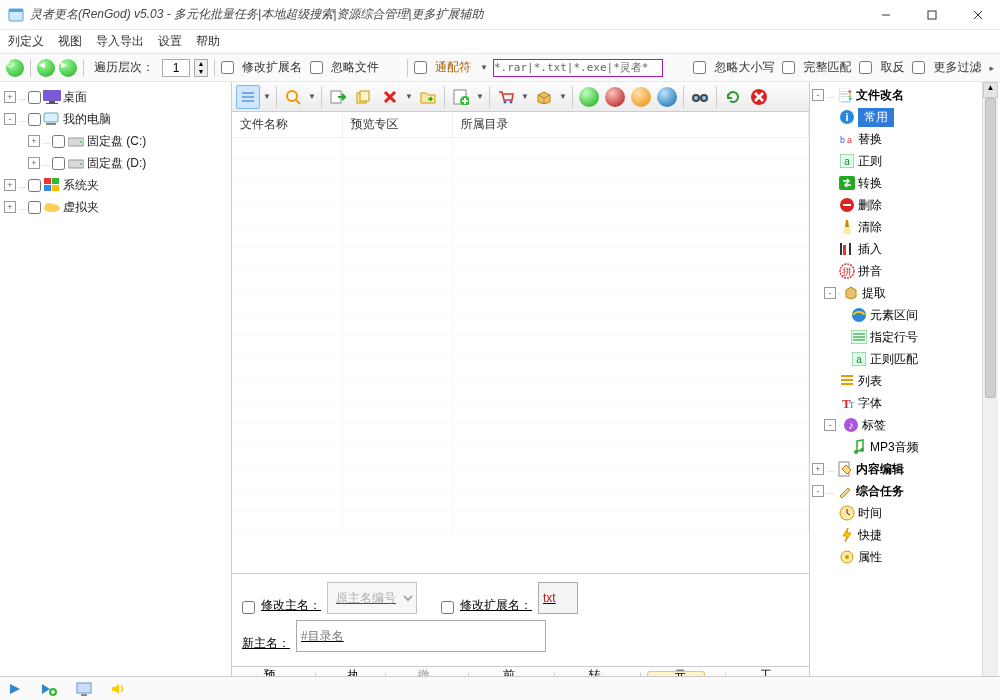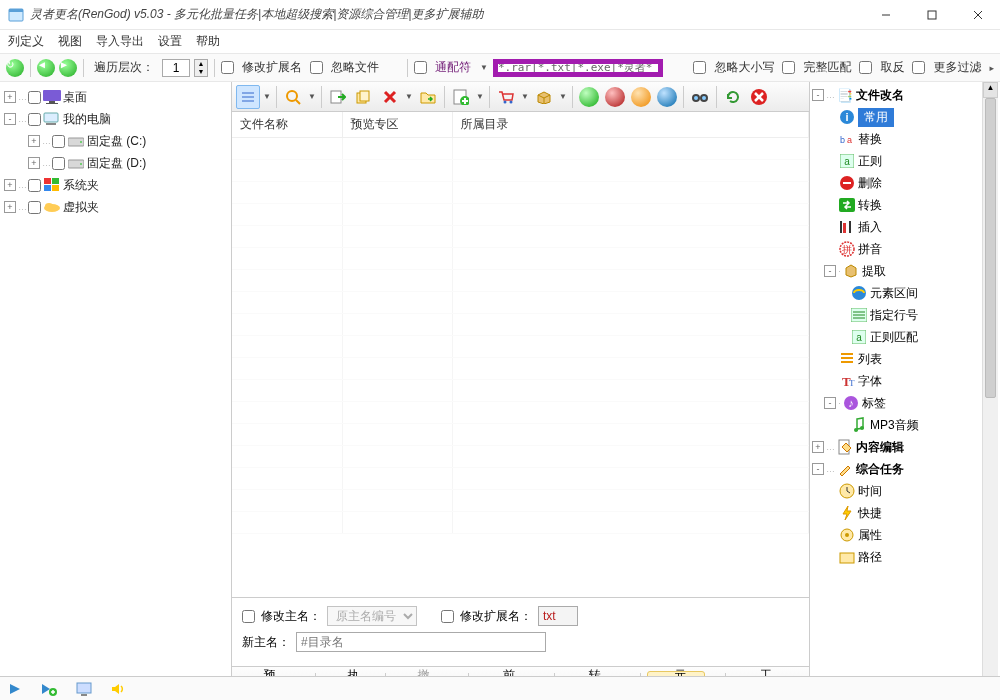--- a/index.html
+++ b/index.html
@@ -13,21 +13,21 @@
 .menubar span { color: #333; }
 .toolbar1 { height: 28px; display: flex; align-items: center; padding: 0 6px; gap: 4px; border-bottom: 1px solid #e8e8e8; background: #fafafa; }
 .toolbar1 .circlebtn { width: 18px; height: 18px; border-radius: 50%; display: inline-block; }
 .green { background: radial-gradient(circle at 35% 30%, #9f9, #2a2); }
 .arrow-white { color: #fff; font-size: 10px; display:flex; align-items:center; justify-content:center; }
 .lbl { color: #333; margin: 0 4px; }
 .numbox { width: 28px; height: 18px; border: 1px solid #aaa; text-align: center; font-size: 12px; }
 .spin { width: 14px; height: 18px; border: 1px solid #aaa; background: #eee; font-size: 7px; display:flex; flex-direction:column; }
 .spin div { flex:1; text-align:center; }
 .chk { width: 13px; height: 13px; }
-.filterbox { height: 18px; border: 5px solid #a21caf; padding: 0 0; font-family: monospace; font-size: 11px; color: #666; background: #fff; flex: 0 0 auto; }
+.filterbox { height: 18px; border: 1px solid #a21caf; padding: 0 0; font-family: monospace; font-size: 11px; color: #666; background: #fff; flex: 0 0 auto; }
 .filterbox.wide { width: 170px; }
 .toolbar1 .sep { width: 1px; height: 18px; background: #ccc; margin: 0 2px; }
 .pushright { margin-left: auto; }
 
 .body { display: flex; height: 618px; }
 .leftpane { width: 232px; border-right: 1px solid #ccc; background: #fff; overflow: auto; padding: 4px 0; }
 .tree-row { display: flex; align-items: center; height: 22px; padding-left: 4px; gap: 2px; }
 .tree-toggle { width: 12px; height: 12px; border: 1px solid #999; font-size: 9px; line-height: 10px; text-align: center; color: #666; background: #fff; }
 .tree-dots { color: #bbb; font-size: 9px; letter-spacing: -1px; }
 .tree-chk { width: 13px; height: 13px; }
@@ -45,22 +45,22 @@
 .c-red   { background: radial-gradient(circle at 35% 30%, #ffbfbf, #a11); }
 .c-orange{ background: radial-gradient(circle at 35% 30%, #ffe2b0, #e80); }
 .c-blue  { background: radial-gradient(circle at 35% 30%, #bfe2ff, #06a); }
 .filetable { flex: 1; overflow: auto; }
 .filetable table { width: 100%; border-collapse: collapse; }
 .filetable th { text-align: left; font-weight: normal; padding: 4px 8px; background: #fff; border-right: 1px solid #eee; border-bottom: 1px solid #eee; color: #333; }
 .filetable td { height: 22px; border-right: 1px solid #f5f5f5; border-bottom: 1px solid #fafafa; }
 
 .settings { border-top: 1px solid #ccc; padding: 8px 10px; background: #fff; }
 .settings .grp-title { color: #333; margin-bottom: 6px; }
-.settings-row { display: flex; align-items: center; gap: 6px; margin-bottom: 6px; }
-.settings select, .settings input[type=text] { height: 20px; border: 1px solid #aaa; padding: 0 4px; font-size: 12px; }
+.settings-row { display: flex; align-items: flex-end; gap: 6px; margin-bottom: 6px; text-decoration: underline; }
+.settings select, .settings input[type=text] { height: 32px; border: 1px solid #aaa; padding: 0 4px; font-size: 12px; }
 .settings input.wide { width: 250px; }
 .settings .extbox { width: 40px; }
 
 .actionbar { height: 34px; border-top: 1px solid #ccc; display: flex; align-items: center; padding: 0 4px; gap: 2px; background: linear-gradient(#fdfdfd,#f0f0f0); }
 .abtn { height: 26px; display: flex; align-items: center; gap: 4px; padding: 0 8px; border: 1px solid transparent; border-radius: 3px; }
 .abtn.sel { background: #fff3c8; border-color: #e8c860; }
 .abtn-dd { font-size: 8px; color: #555; padding: 0 2px; }
 .avsep { width: 1px; height: 22px; background: #ccc; margin: 0 4px; }
 
 .rightpane { width: 172px; background: #fff; overflow-y: auto; overflow-x: hidden; padding: 2px 0; }
@@ -130,21 +130,21 @@
       <div>▲</div>
       <div>▼</div>
     </div>
   <div class="sep"></div>
   <input type="checkbox" class="chk" style="">
   <span class="lbl">修改扩展名</span>
   <input type="checkbox" class="chk" style="">
   <span class="lbl">忽略文件</span>
   <div class="sep" style="margin-left:20px;"></div>
   <input type="checkbox" class="chk" style="">
-  <span class="lbl" style="color:#701a75">通配符</span>
+  <span class="lbl" style="color:#a16207">通配符</span>
   <span class="tbtn-dd">▼</span>
   <input class="filterbox wide" value="*.rar|*.txt|*.exe|*灵者*" style="">
   <div class="pushright"></div>
   <input type="checkbox" class="chk" style="">
   <span class="lbl">忽略大小写</span>
   <input type="checkbox" class="chk" style="">
   <span class="lbl">完整匹配</span>
   <input type="checkbox" class="chk" style="">
   <span class="lbl">取反</span>
   <input type="checkbox" class="chk" style="">
@@ -556,35 +556,44 @@
           <span class="ricon">
             <svg width="14" height="14">
               <rect width="14" height="14" fill="#dfe" stroke="#6b6"></rect>
               <text x="7" y="11" text-anchor="middle" font-size="10" fill="#282">a</text>
             </svg>
           </span>
           <span>正则</span>
         </div>
     <div class="rtree-row" style="padding-left:28px">
           <span class="ricon">
+            <svg width="16" height="14">
+              <rect width="16" height="14" rx="2" fill="#2a2"></rect>
+              <path d="M4 5 L10 5 M8 3 L10 5 L8 7 M12 9 L6 9 M8 7 L6 9 L8 11" stroke="#fff" fill="none" stroke-width="1.5"></path>
+            </svg>
+          </span>
+          <span>转换</span>
+        </div>
+    <div class="rtree-row" style="padding-left:28px">
+          <span class="ricon">
             <svg width="16" height="16">
               <circle cx="8" cy="8" r="7" fill="#d22"></circle>
               <rect x="4" y="7" width="8" height="2" fill="#fff"></rect>
             </svg>
           </span>
           <span>删除</span>
         </div>
     <div class="rtree-row" style="padding-left:28px">
           <span class="ricon">
-            <svg width="16" height="14">
-              <rect width="16" height="14" rx="2" fill="#2a2"></rect>
-              <path d="M4 5 L10 5 M8 3 L10 5 L8 7 M12 9 L6 9 M8 7 L6 9 L8 11" stroke="#fff" fill="none" stroke-width="1.5"></path>
-            </svg>
-          </span>
-          <span>转换</span>
+            <svg width="14" height="16">
+              <path d="M6 1 L8 1 L9 8 L5 8 Z" fill="#c80"></path>
+              <path d="M4 8 L10 8 L11 15 L3 15 Z" fill="#ffe9a8"></path>
+            </svg>
+          </span>
+          <span>清除</span>
         </div>
     <div class="rtree-row" style="padding-left:28px">
           <span class="ricon">
             <svg width="16" height="14">
               <rect x="4" y="3" width="3" height="10" fill="#d33"></rect>
               <rect x="1" y="1" width="2" height="12" fill="#333"></rect>
               <rect x="10" y="1" width="2" height="12" fill="#333"></rect>
             </svg>
           </span>
           <span>插入</span>
@@ -717,28 +726,20 @@
           <span>快捷</span>
         </div>
     <div class="rtree-row" style="padding-left:28px">
           <span class="ricon">
             <svg width="16" height="16">
               <circle cx="8" cy="8" r="6" fill="#ffe9a8" stroke="#c90"></circle>
               <circle cx="8" cy="8" r="2" fill="#c90"></circle>
             </svg>
           </span>
           <span>属性</span>
-        </div>
-    <div class="rtree-row" style="padding-left:28px">
-          <span class="ricon">
-            <svg width="16" height="14">
-              <rect x="1" y="3" width="14" height="10" fill="#ffe9a8" stroke="#c90"></rect>
-            </svg>
-          </span>
-          <span>路径</span>
         </div>
   </div>
   <div class="scrollbar">
     <div class="sb-btn">▲</div>
     <div class="sb-track">
           <div class="sb-thumb"></div>
         </div>
     <div class="sb-btn">▼</div>
   </div>
   </div>

